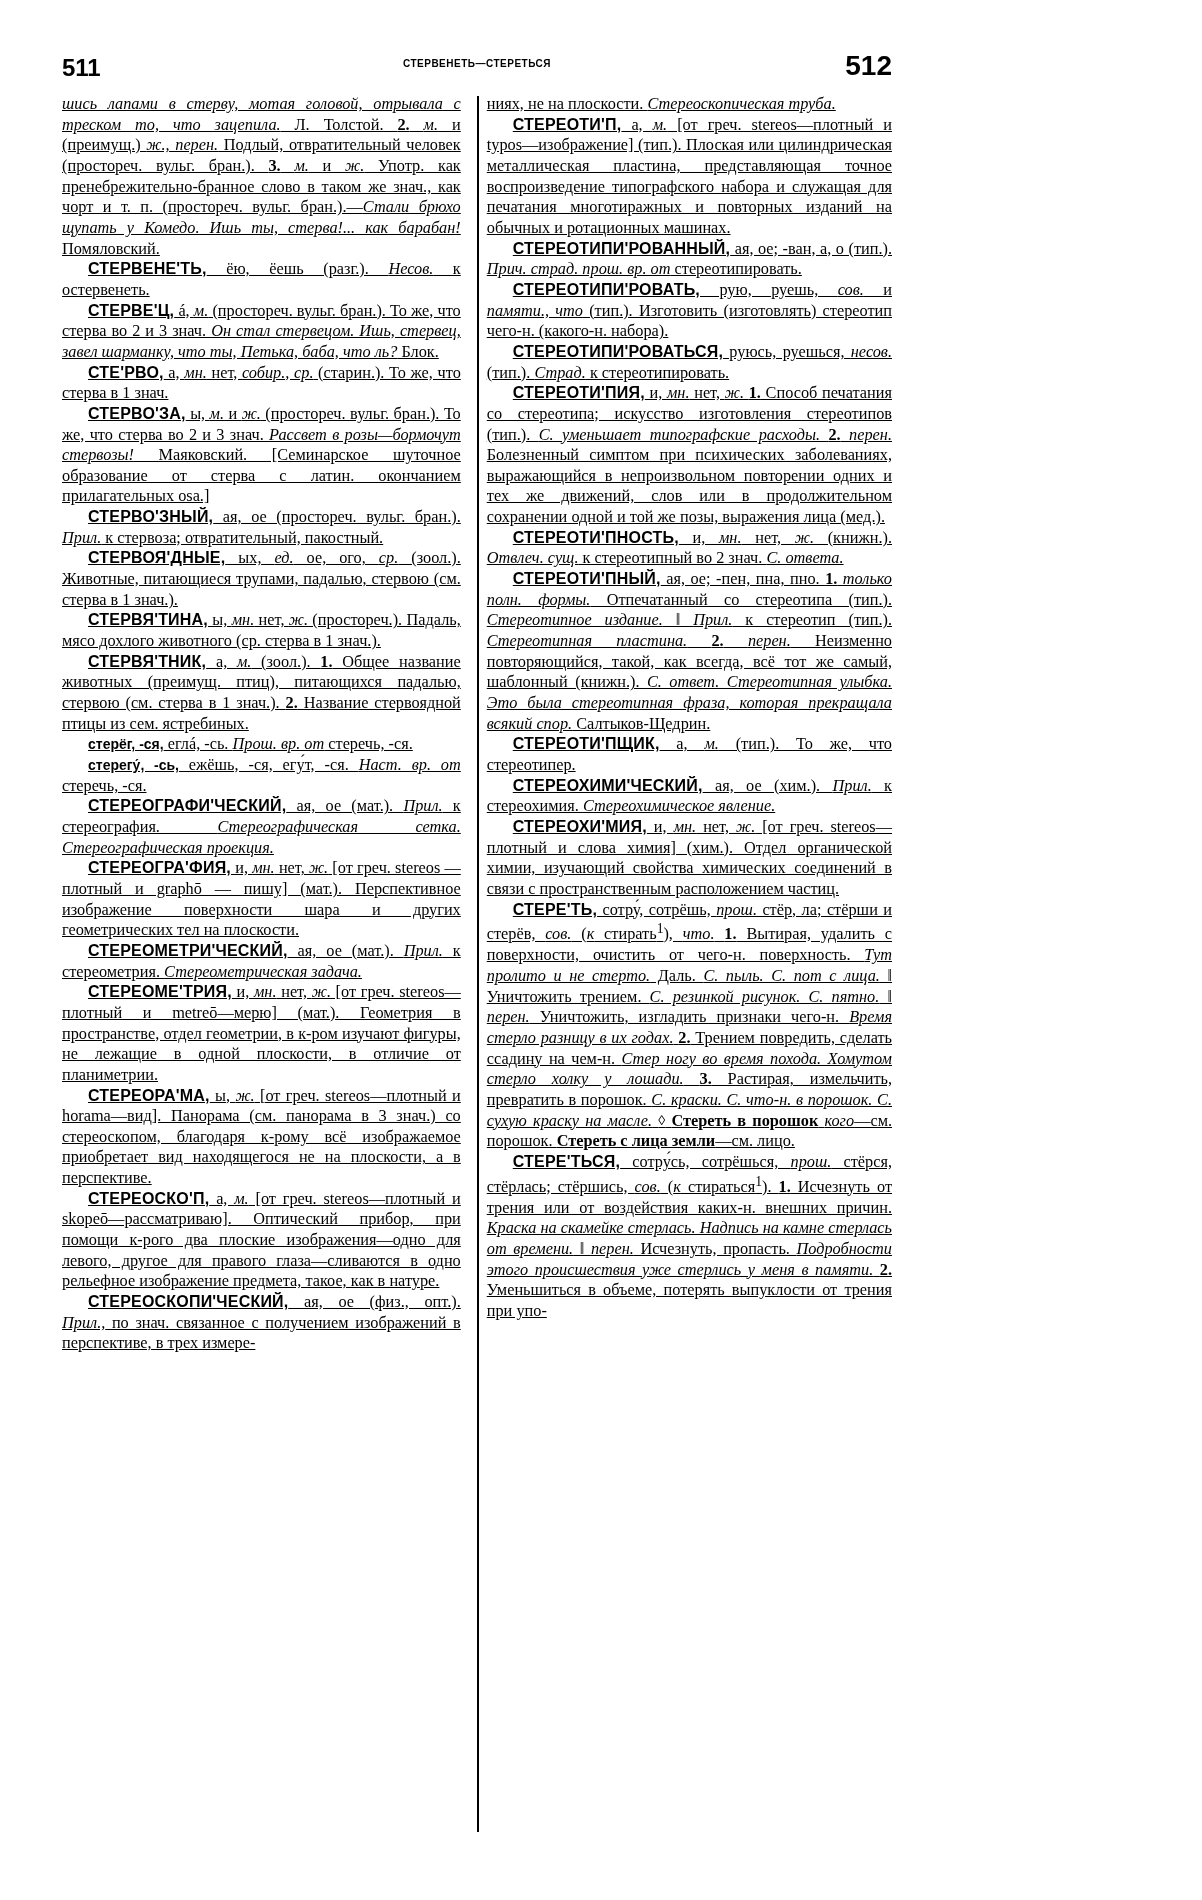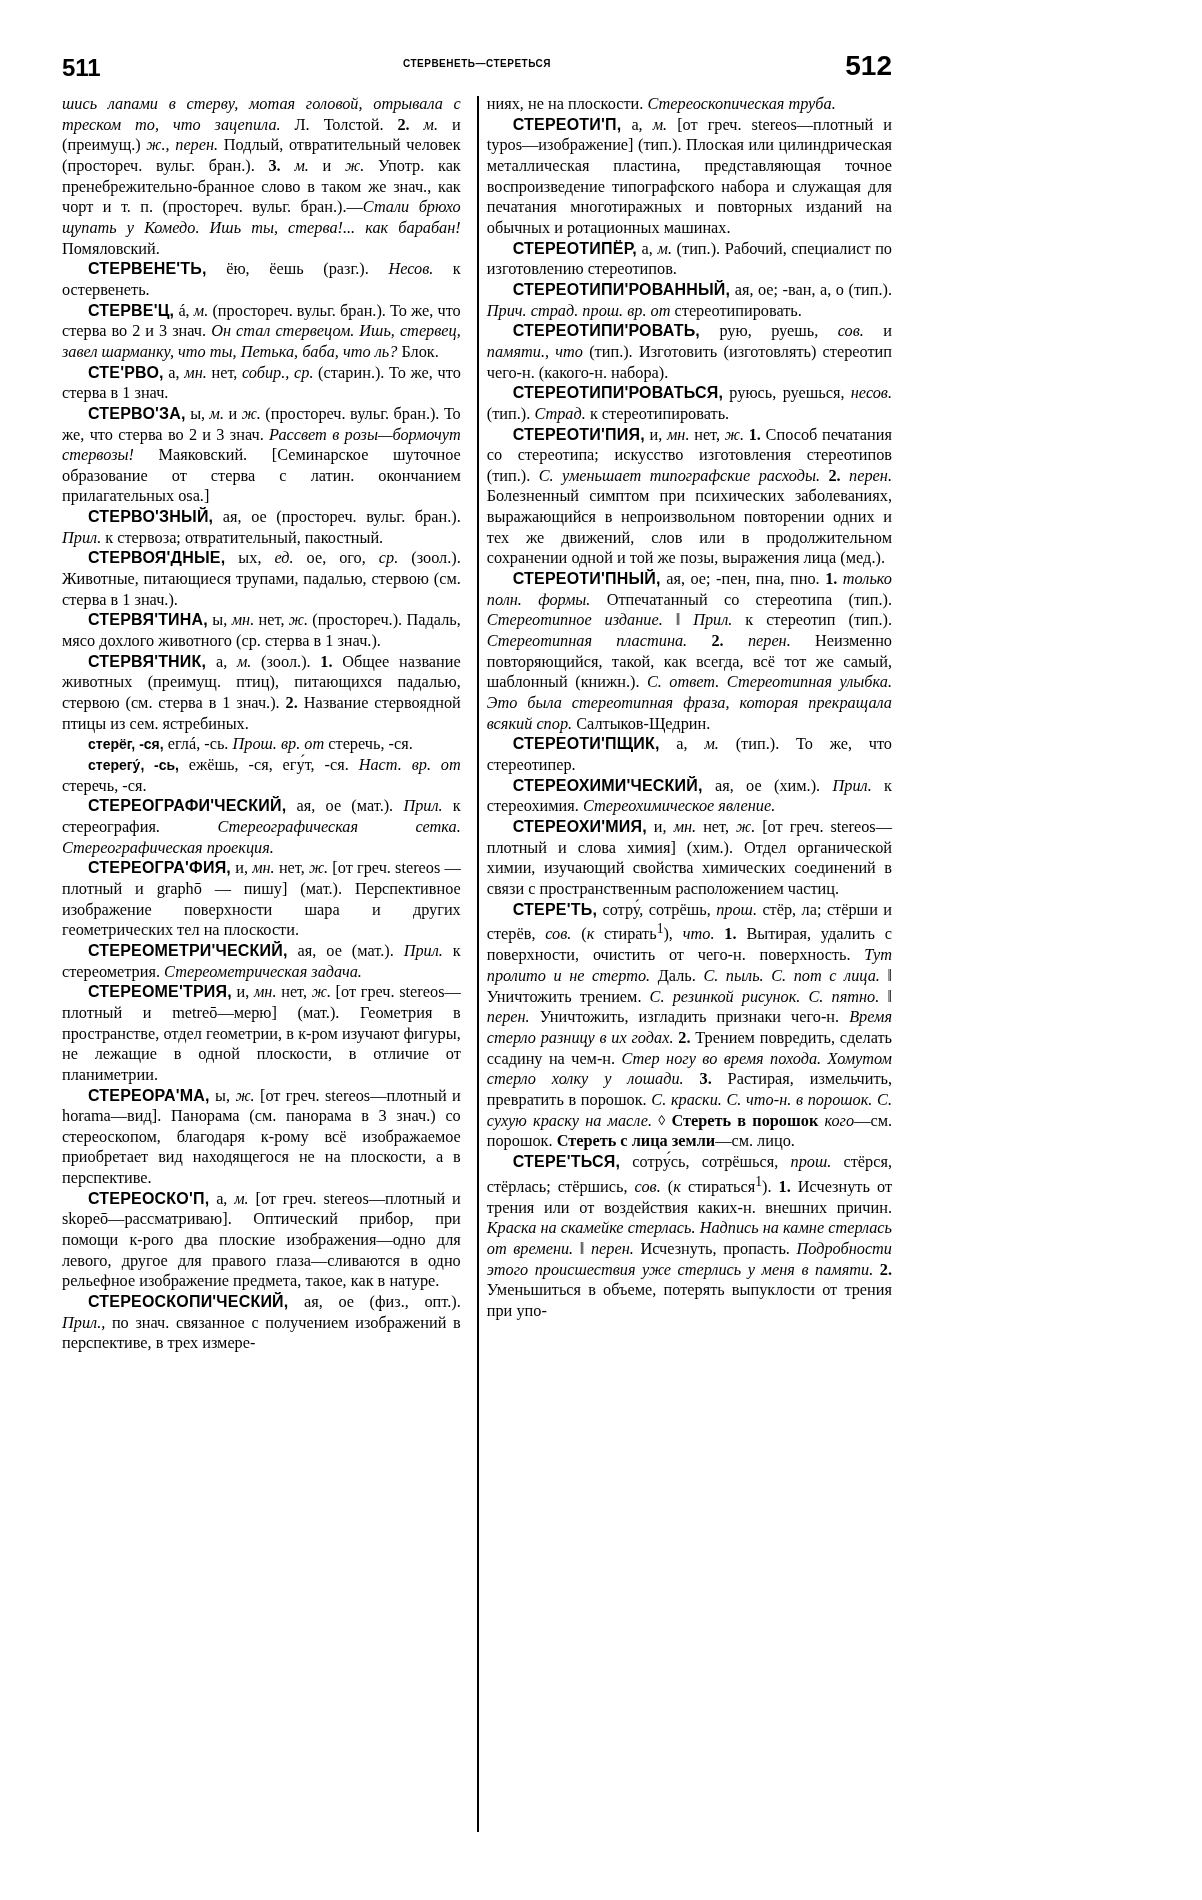--- a/index.html
+++ b/index.html
@@ -13,20 +13,21 @@
     font-family: "Liberation Serif", "DejaVu Serif", serif;
     color: #000000;
     position: relative;
   }
   .page {
     position: relative;
     width: 954px;
     height: 1900px;
     box-sizing: border-box;
     padding: 54px 62px 20px 62px;
+    text-decoration: underline;
   }
   .header {
     position: relative;
     height: 34px;
     margin-bottom: 6px;
   }
   .page-num-left {
     position: absolute;
     left: 0;
     top: 0;
@@ -140,25 +141,25 @@
         <p class="entry entry"><span class="hw">СТЕРЕОМЕТРИ'ЧЕСКИЙ,</span> ая, ое (мат.). <i>Прил.</i> к стереометрия. <i>Стереометрическая задача.</i></p>
         <p class="entry entry"><span class="hw">СТЕРЕОМЕ'ТРИЯ,</span> и, <i>мн.</i> нет, <i>ж.</i> [от греч. stereos—плотный и metreō—мерю] (мат.). Геометрия в пространстве, отдел геометрии, в к-ром изучают фигуры, не лежащие в одной плоскости, в отличие от планиметрии.</p>
         <p class="entry entry"><span class="hw">СТЕРЕОРА'МА,</span> ы, <i>ж.</i> [от греч. stereos—плотный и horama—вид]. Панорама (см. панорама в 3 знач.) со стереоскопом, благодаря к-рому всё изображаемое приобретает вид находящегося не на плоскости, а в перспективе.</p>
         <p class="entry entry"><span class="hw">СТЕРЕОСКО'П,</span> а, <i>м.</i> [от греч. stereos—плотный и skopeō—рассматриваю]. Оптический прибор, при помощи к-рого два плоские изображения—одно для левого, другое для правого глаза—сливаются в одно рельефное изображение предмета, такое, как в натуре.</p>
         <p class="entry entry"><span class="hw">СТЕРЕОСКОПИ'ЧЕСКИЙ,</span> ая, ое (физ., опт.). <i>Прил.,</i> по знач. связанное с получением изображений в перспективе, в трех измере-</p>
       </div>
     <div class="divider"></div>
     <div class="col right" id="col-right">
         <p class="cont">ниях, не на плоскости. <i>Стереоскопическая труба.</i></p>
         <p class="entry entry"><span class="hw">СТЕРЕОТИ'П,</span> а, <i>м.</i> [от греч. stereos—плотный и typos—изображение] (тип.). Плоская или цилиндрическая металлическая пластина, представляющая точное воспроизведение типографского набора и служащая для печатания многотиражных и повторных изданий на обычных и ротационных машинах.</p>
-        <p class="entry entry"><span class="hw">СТЕРЕОТИПЁР,</span> а, <i>м.</i> (тип.). Рабочий, специалист по изготовлению стереотипов.</p>
         <p class="entry entry"><span class="hw">СТЕРЕОТИПИ'РОВАННЫЙ,</span> ая, ое; -ван, а, о (тип.). <i>Прич. страд. прош. вр. от</i> стереотипировать.</p>
         <p class="entry entry"><span class="hw">СТЕРЕОТИПИ'РОВАТЬ,</span> рую, руешь, <i>сов.</i> и <i>памяти., что</i> (тип.). Изготовить (изготовлять) стереотип чего-н. (какого-н. набора).</p>
         <p class="entry entry"><span class="hw">СТЕРЕОТИПИ'РОВАТЬСЯ,</span> руюсь, руешься, <i>несов.</i> (тип.). <i>Страд.</i> к стереотипировать.</p>
         <p class="entry entry"><span class="hw">СТЕРЕОТИ'ПИЯ,</span> и, <i>мн.</i> нет, <i>ж.</i> <b>1.</b> Способ печатания со стереотипа; искусство изготовления стереотипов (тип.). <i>С. уменьшает типографские расходы.</i> <b>2.</b> <i>перен.</i> Болезненный симптом при психических заболеваниях, выражающийся в непроизвольном повторении одних и тех же движений, слов или в продолжительном сохранении одной и той же позы, выражения лица (мед.).</p>
+        <p class="entry entry"><span class="hw">СТЕРЕОТИ'ПНОСТЬ,</span> и, <i>мн.</i> нет, <i>ж.</i> (книжн.). <i>Отвлеч. сущ.</i> к стереотипный во 2 знач. <i>С. ответа.</i></p>
         <p class="entry entry"><span class="hw">СТЕРЕОТИ'ПНЫЙ,</span> ая, ое; -пен, пна, пно. <b>1.</b> <i>только полн. формы.</i> Отпечатанный со стереотипа (тип.). <i>Стереотипное издание.</i> ‖ <i>Прил.</i> к стереотип (тип.). <i>Стереотипная пластина.</i> <b>2.</b> <i>перен.</i> Неизменно повторяющийся, такой, как всегда, всё тот же самый, шаблонный (книжн.). <i>С. ответ. Стереотипная улыбка. Это была стереотипная фраза, которая прекращала всякий спор.</i> Салтыков-Щедрин.</p>
         <p class="entry entry"><span class="hw">СТЕРЕОТИ'ПЩИК,</span> а, <i>м.</i> (тип.). То же, что стереотипер.</p>
         <p class="entry entry"><span class="hw">СТЕРЕОХИМИ'ЧЕСКИЙ,</span> ая, ое (хим.). <i>Прил.</i> к стереохимия. <i>Стереохимическое явление.</i></p>
         <p class="entry entry"><span class="hw">СТЕРЕОХИ'МИЯ,</span> и, <i>мн.</i> нет, <i>ж.</i> [от греч. stereos—плотный и слова химия] (хим.). Отдел органической химии, изучающий свойства химических соединений в связи с пространственным расположением частиц.</p>
         <p class="entry entry"><span class="hw">СТЕРЕ'ТЬ,</span> сотру́, сотрёшь, <i>прош.</i> стёр, ла; стёрши и стерёв, <i>сов.</i> (<i>к</i> стирать<sup>1</sup>), <i>что.</i> <b>1.</b> Вытирая, удалить с поверхности, очистить от чего-н. поверхность. <i>Тут пролито и не стерто.</i> Даль. <i>С. пыль. С. пот с лица.</i> ‖ Уничтожить трением. <i>С. резинкой рисунок. С. пятно.</i> ‖ <i>перен.</i> Уничтожить, изгладить признаки чего-н. <i>Время стерло разницу в их годах.</i> <b>2.</b> Трением повредить, сделать ссадину на чем-н. <i>Стер ногу во время похода. Хомутом стерло холку у лошади.</i> <b>3.</b> Растирая, измельчить, превратить в порошок. <i>С. краски. С. что-н. в порошок. С. сухую краску на масле.</i> <span class="diamond">◊</span> <b>Стереть в порошок</b> <i>кого</i>—см. порошок. <b>Стереть с лица земли</b>—см. лицо.</p>
         <p class="entry entry"><span class="hw">СТЕРЕ'ТЬСЯ,</span> сотру́сь, сотрёшься, <i>прош.</i> стёрся, стёрлась; стёршись, <i>сов.</i> (<i>к</i> стираться<sup>1</sup>). <b>1.</b> Исчезнуть от трения или от воздействия каких-н. внешних причин. <i>Краска на скамейке стерлась. Надпись на камне стерлась от времени.</i> ‖ <i>перен.</i> Исчезнуть, пропасть. <i>Подробности этого происшествия уже стерлись у меня в памяти.</i> <b>2.</b> Уменьшиться в объеме, потерять выпуклости от трения при упо-</p>
       </div>
   </div>
 
 </div>

